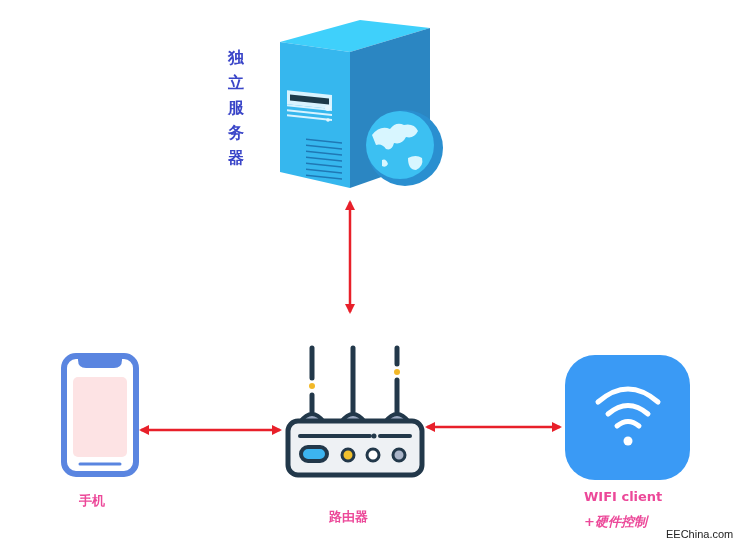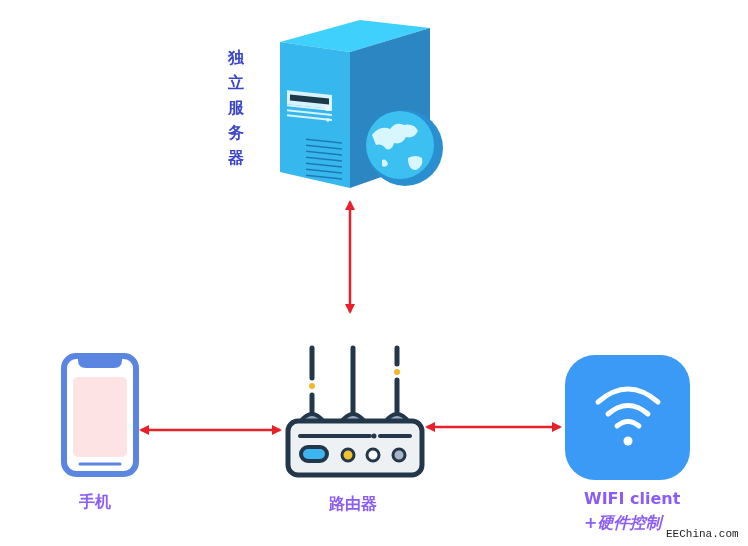--- a/index.html
+++ b/index.html
@@ -1,19 +1,19 @@
 <!DOCTYPE html>
 <html><head>
 <meta charset="utf-8">
 <style>
   html, body { margin:0; padding:0; background:#ffffff; }
   body { width:748px; height:546px; position:relative; overflow:hidden;
          font-family:"DejaVu Sans", sans-serif; }
   .abs { position:absolute; }
-  .label { color:#8b5cf6; font-weight:bold; font-size:16px; }
+  .label { color:#ec4899; font-weight:bold; font-size:13px; }
   .vlabel { left:226px; top:45px; width:20px; line-height:25px; text-align:center;
             color:#3a45c8; font-weight:bold; font-size:16px; white-space:pre; }
   svg { position:absolute; left:0; top:0; }
   .watermark { color:#222; font-size:11px; font-family:"Liberation Sans", sans-serif; }
 </style>
 </head>
 <body>
 
 <svg width="748" height="546" viewBox="0 0 748 546">
   <defs>
@@ -97,16 +97,16 @@
     <circle cx="628" cy="441" r="4.5" fill="#ffffff"></circle>
   </g>
 </svg>
 
 <div class="abs vlabel">独
 立
 服
 务
 器</div>
 <div class="abs label" style="left:79px; top:492px;">手机</div>
-<div class="abs label" style="left:329px; top:494px;text-align:center;">路由器</div>
+<div class="abs label" style="left:329px; top:508px;text-align:center;">路由器</div>
 <div class="abs label" style="left:584px; top:489px;">WIFI client</div>
 <div class="abs label" style="left:584px; top:513px;font-style:italic;">+硬件控制</div>
-<div class="abs watermark" style="left:666px; top:528px;font-family:Liberation Mono, monospace;">EEChina.com</div>
+<div class="abs watermark" style="left:666px; top:528px;">EEChina.com</div>
 
 </body></html>

